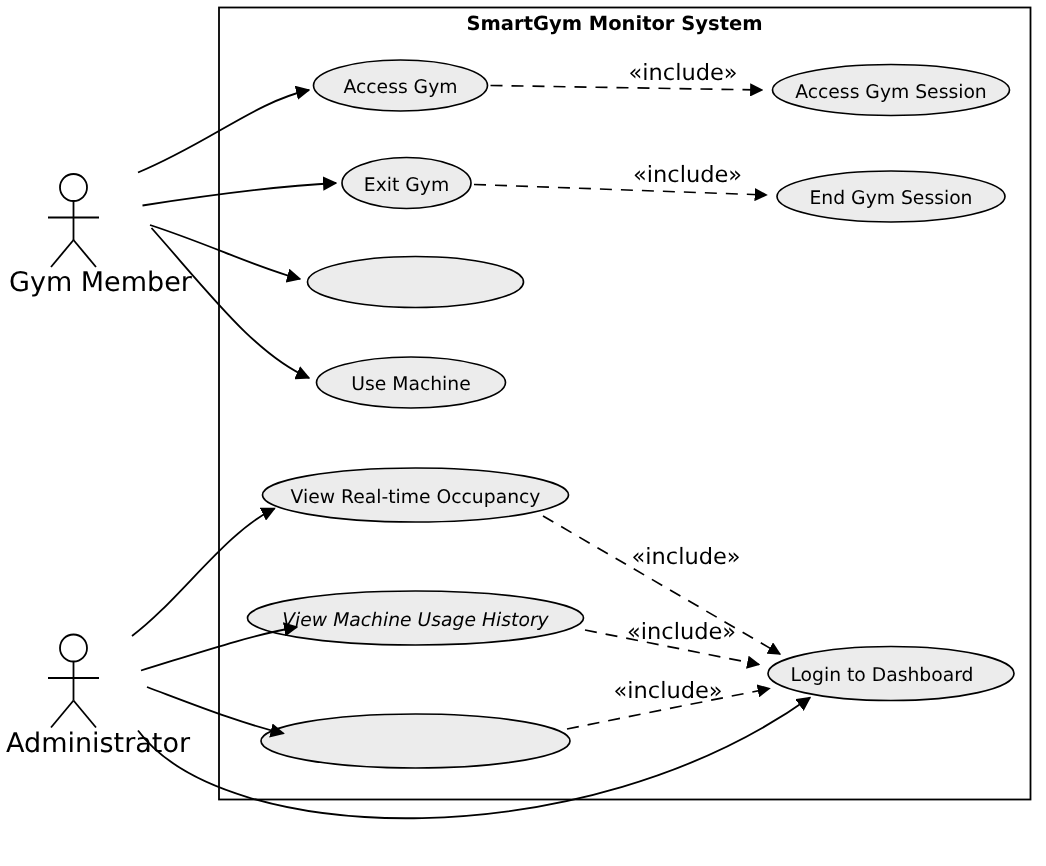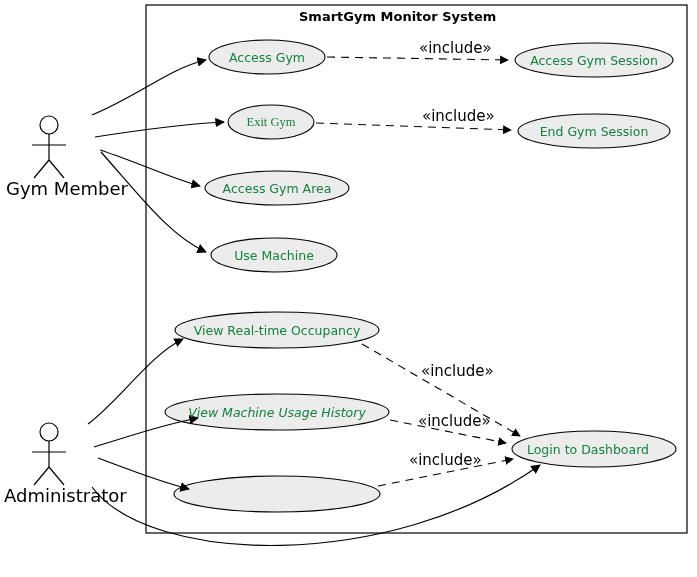--- a/index.html
+++ b/index.html
@@ -25,21 +25,21 @@
   .sys-title {
     position: absolute;
     font-size: 13px;
     font-weight: bold;
     color: #000000;
     white-space: nowrap;
   }
   .uc-label {
     position: absolute;
     font-size: 12.5px;
-    color: #15803d;
+    color: #000000;
     white-space: nowrap;
     text-align: center;
     pointer-events: none;
   }
   .actor-label {
     position: absolute;
     font-size: 18px;
     color: #000000;
     white-space: nowrap;
   }
@@ -101,27 +101,26 @@
     <path d="M 98 458 C 130 470 160 482 189 489" fill="none" stroke="#000000" stroke-width="1.2" marker-end="url(#arrow)"></path>
     <path d="M 92 487 C 150 565 390 572 540 465" fill="none" stroke="#000000" stroke-width="1.2" marker-end="url(#arrow)"></path>
 
     <path d="M 327 57 L 508 60" fill="none" stroke="#000000" stroke-width="1.1" stroke-dasharray="8,6" marker-end="url(#arrow)"></path>
     <path d="M 316 123 L 511 130" fill="none" stroke="#000000" stroke-width="1.1" stroke-dasharray="8,6" marker-end="url(#arrow)"></path>
     <path d="M 362 344 L 520 436" fill="none" stroke="#000000" stroke-width="1.1" stroke-dasharray="8,6" marker-end="url(#arrow)"></path>
     <path d="M 390 420 L 506 443" fill="none" stroke="#000000" stroke-width="1.1" stroke-dasharray="8,6" marker-end="url(#arrow)"></path>
     <path d="M 378 486 L 513 459" fill="none" stroke="#000000" stroke-width="1.1" stroke-dasharray="8,6" marker-end="url(#arrow)"></path>
   </svg>
 
-  <div class="sys-title" style="left:299px; top:9px;text-align:right;">SmartGym Monitor System</div>
+  <div class="sys-title" style="left:311px; top:9px;text-align:right;">SmartGym Monitor System</div>
 
   <div class="uc-label" style="left:207px; top:50px; width:120px;">Access Gym</div>
   <div class="uc-label" style="left:514px; top:53px; width:160px;">Access Gym Session</div>
-  <div class="uc-label" style="left:231px; top:115px; width:80px;font-family:Liberation Serif, serif;">Exit Gym</div>
+  <div class="uc-label" style="left:231px; top:115px; width:80px;">Exit Gym</div>
   <div class="uc-label" style="left:518px; top:124px; width:152px;">End Gym Session</div>
-  <div class="uc-label" style="left:205px; top:181px; width:144px;">Access Gym Area</div>
   <div class="uc-label" style="left:175px; top:323px; width:204px;">View Real-time Occupancy</div>
   <div class="uc-label" style="left:211px; top:248px; width:126px;">Use Machine</div>
   <div class="uc-label" style="left:165px; top:405px; width:224px;font-style:italic;">View Machine Usage History</div>
   <div class="uc-label" style="left:512px; top:442px; width:152px;">Login to Dashboard</div>
 
   <div class="actor-label" style="left:6px; top:178px;">Gym Member</div>
   <div class="actor-label" style="left:4px; top:485px;">Administrator</div>
 
   <div class="stereo-label" style="left:419px; top:39px;">«include»</div>
   <div class="stereo-label" style="left:422px; top:107px;">«include»</div>

